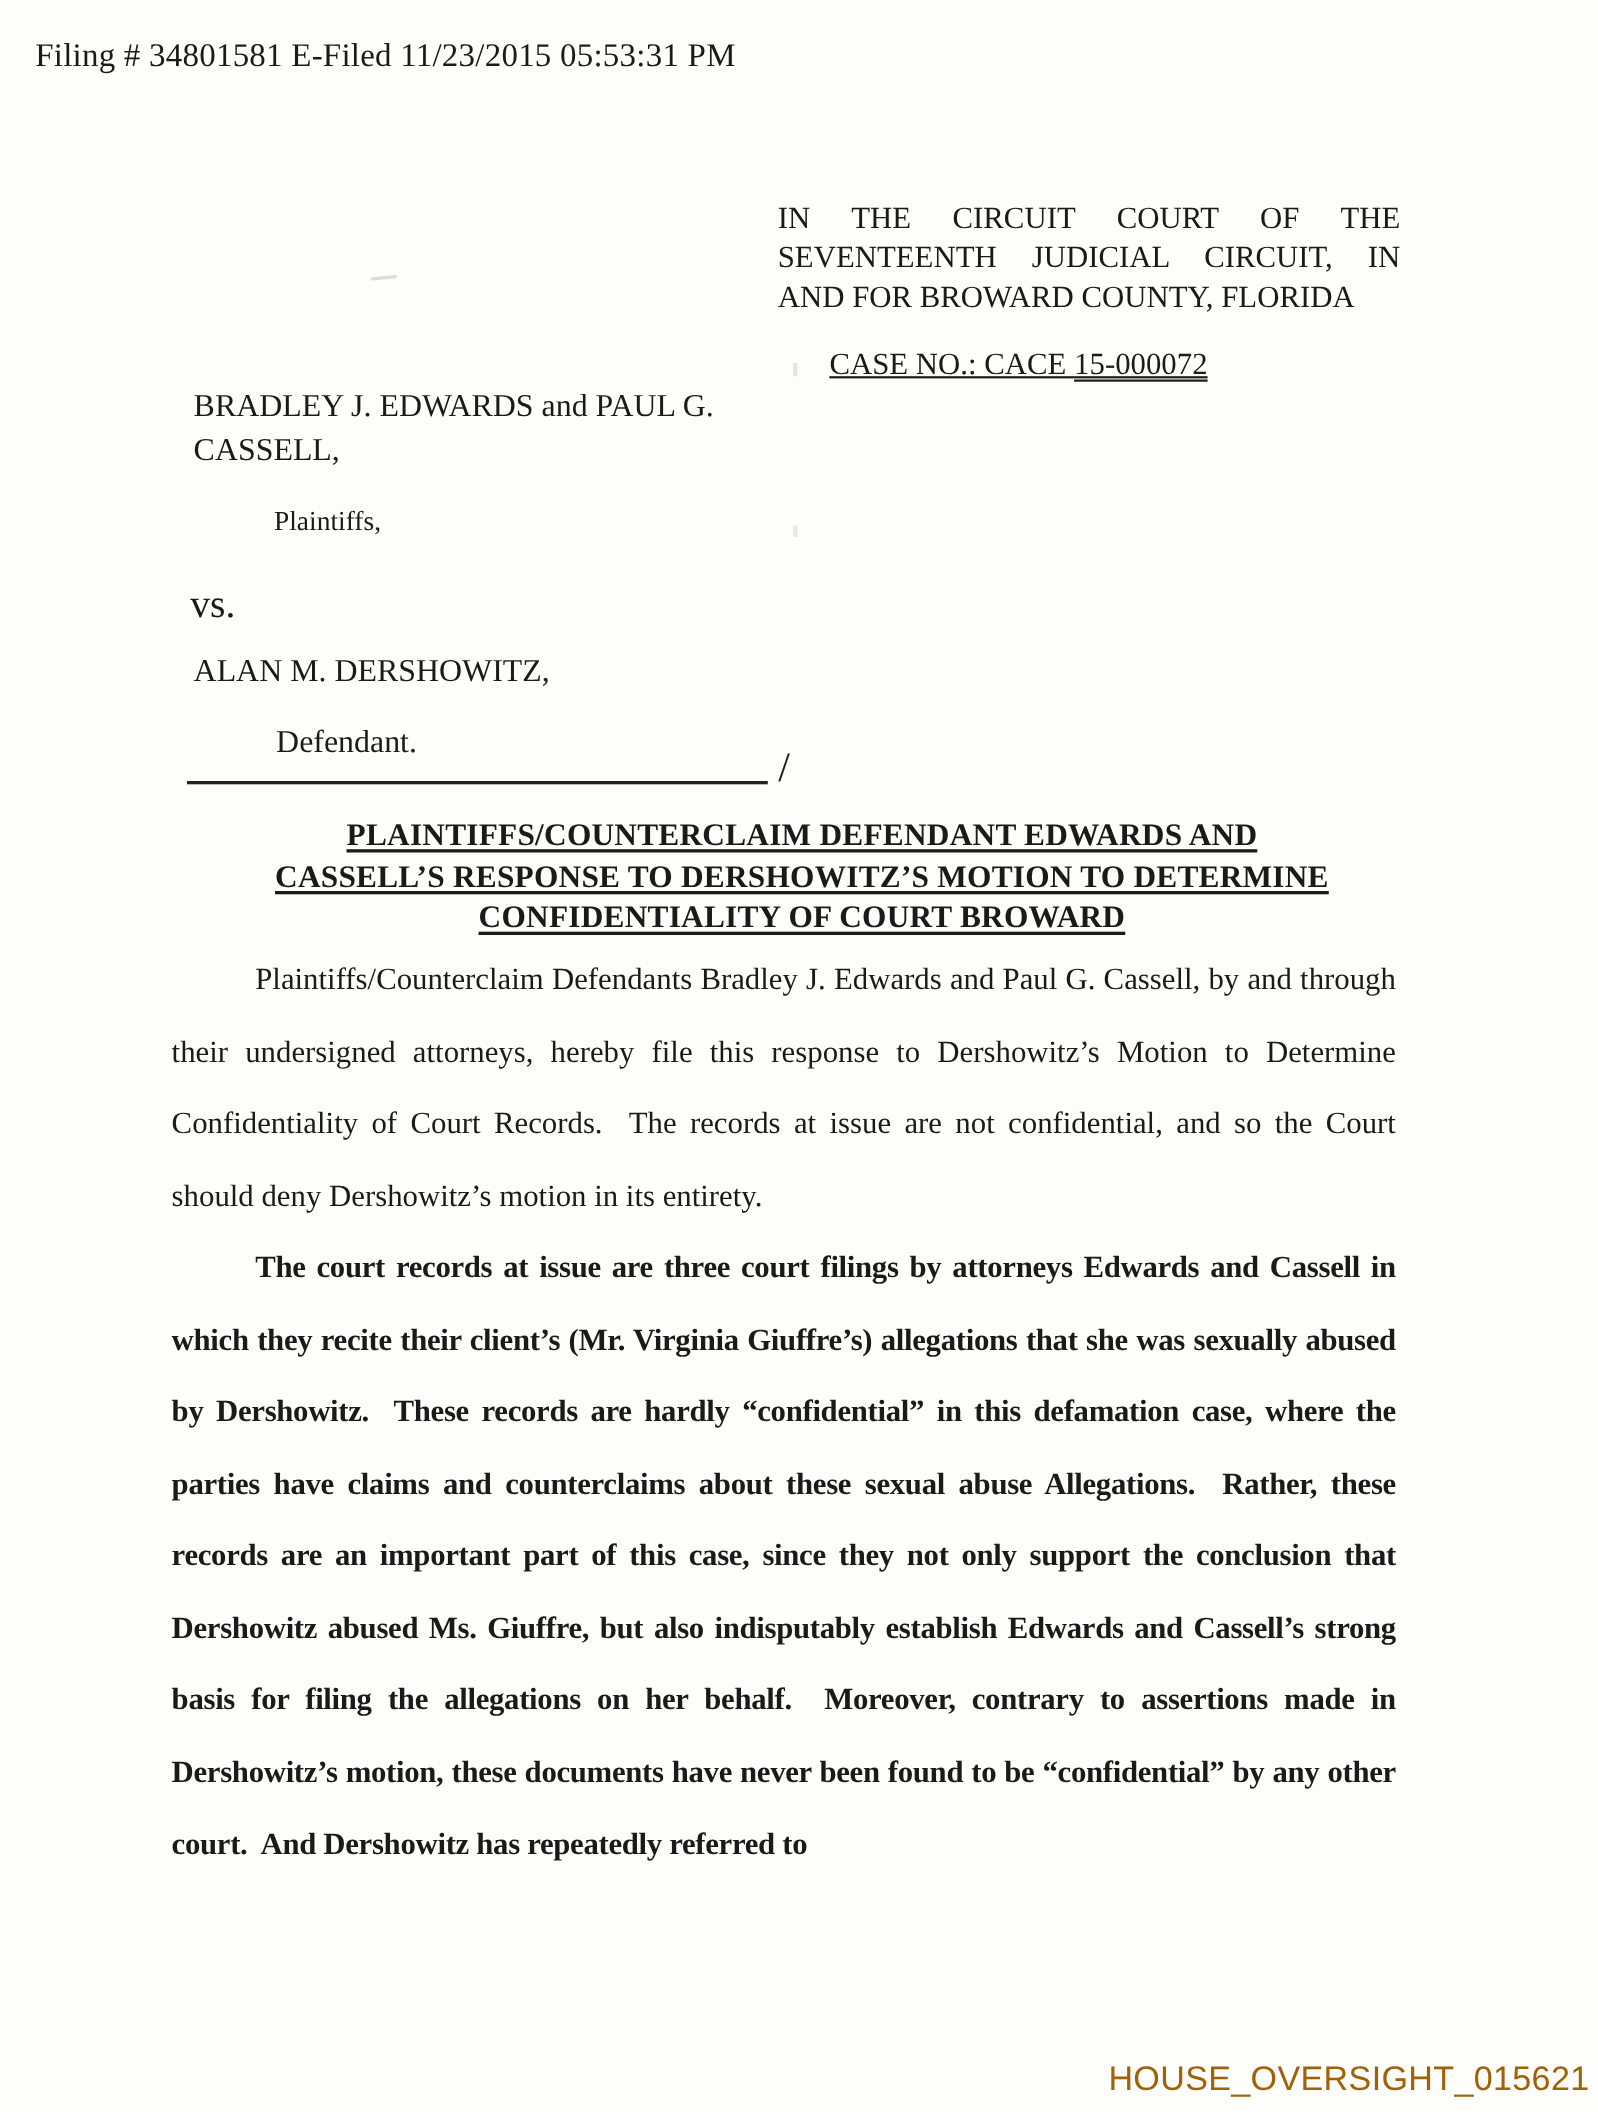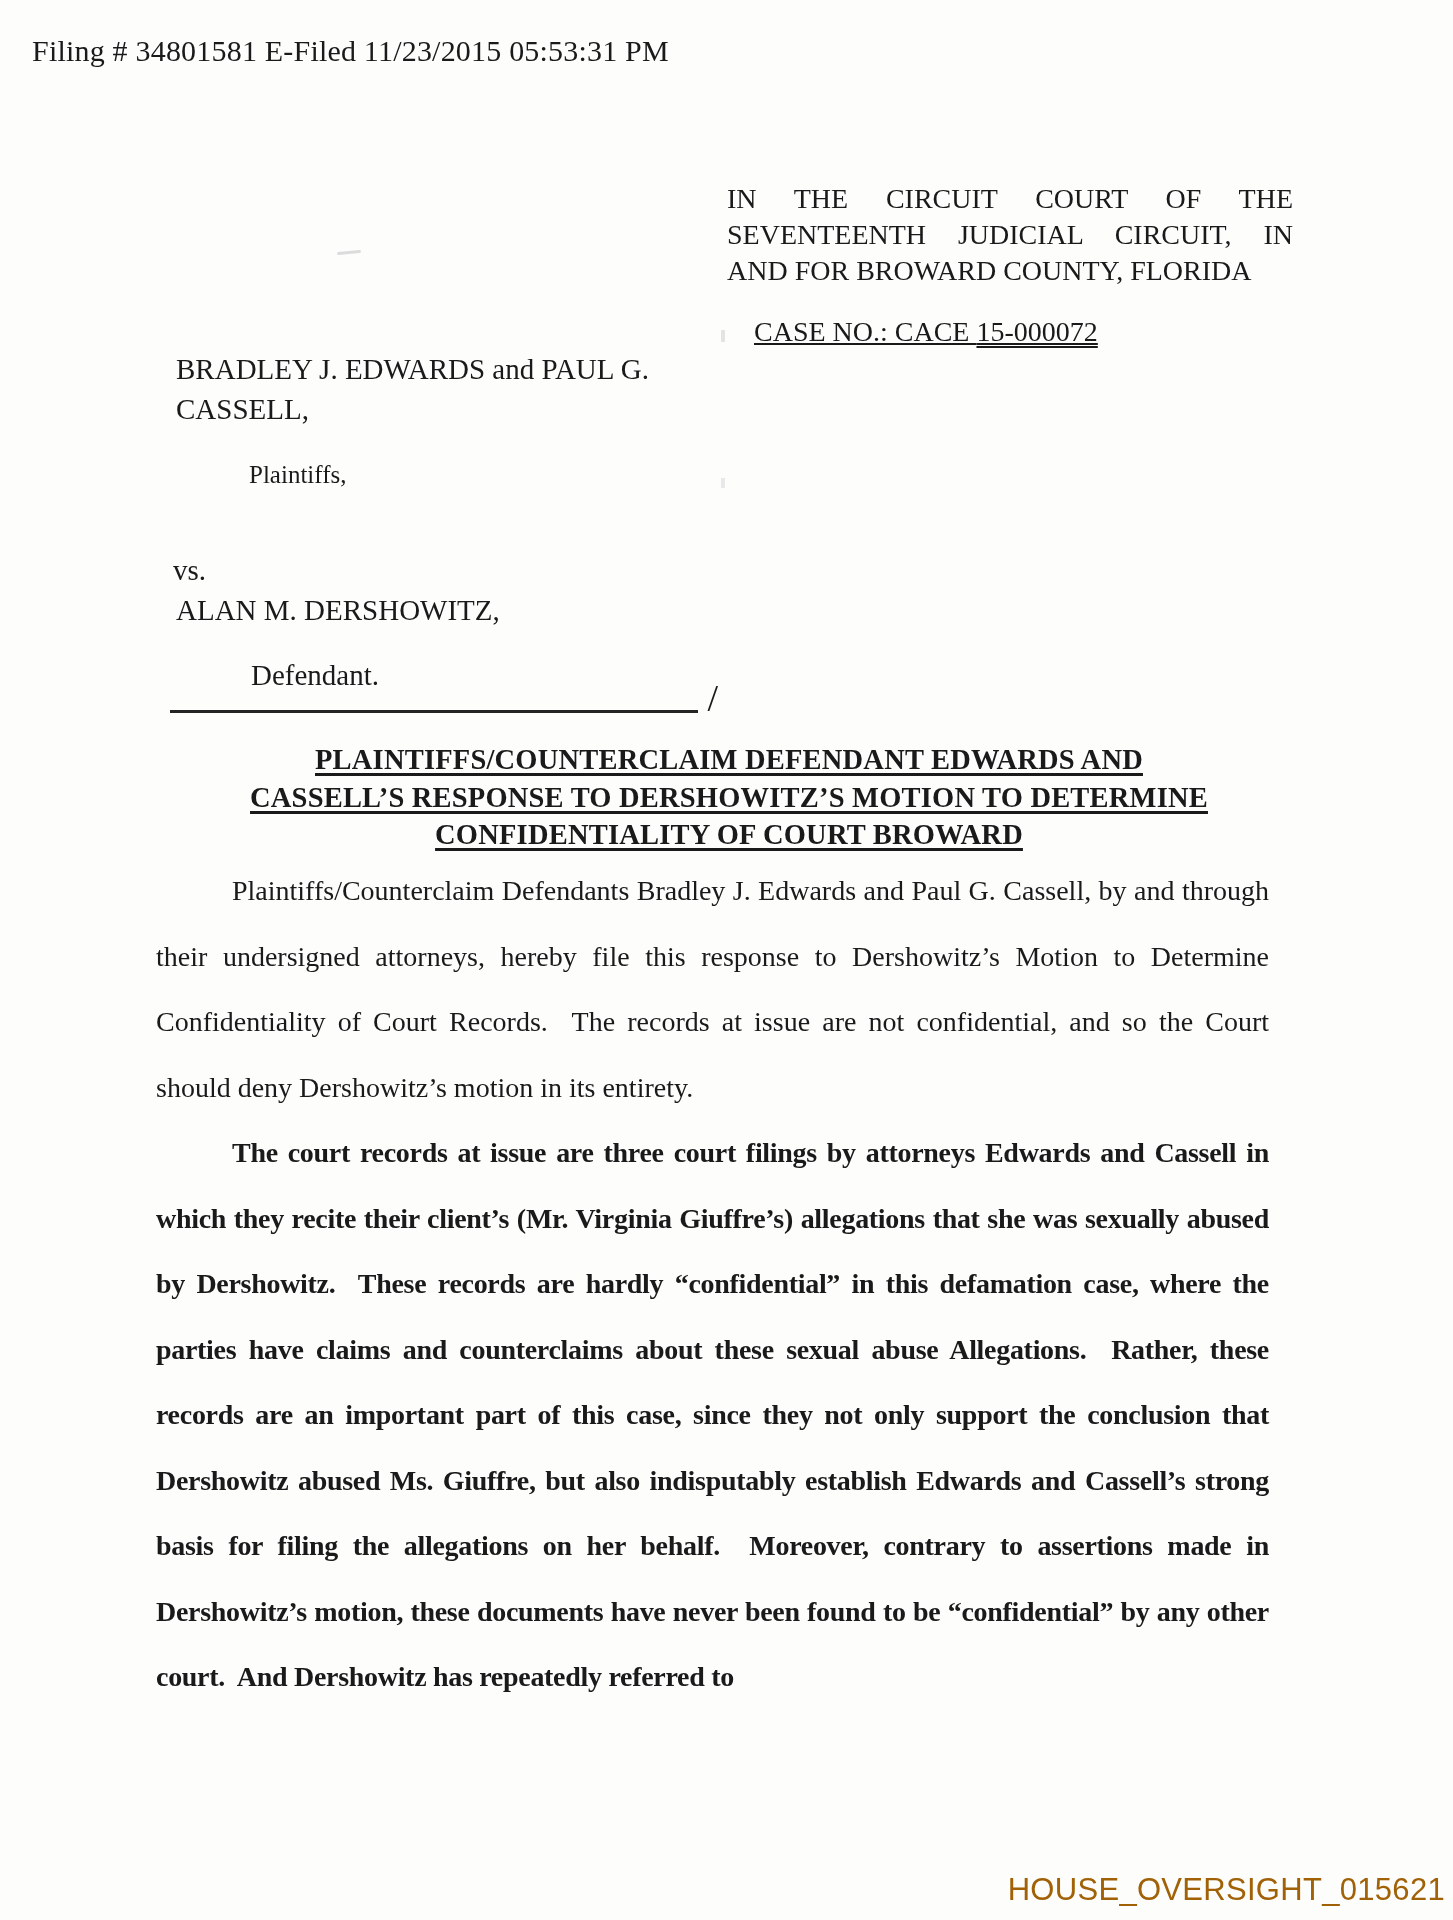--- a/index.html
+++ b/index.html
@@ -10,36 +10,36 @@
     background:#fdfdfc;
     color:#1a1a1a;
     font-family:"Liberation Serif", serif;
     overflow:hidden;
   }
   .filing-header {
     position:absolute; left:32px; top:34px;
     font-size:30px; letter-spacing:0.2px; white-space:nowrap;
   }
   .court-block {
-    position:absolute; left:727px; top:181px; width:566px;
+    position:absolute; left:707px; top:181px; width:566px;
     font-size:28px; line-height:36px;
   }
   .court-block .tline { text-align:justify; text-align-last:justify; }
   .court-block .tline:last-child { text-align-last:left; }
   .case-line {
     position:absolute; left:754px; top:316px;
     font-size:28px; white-space:nowrap;text-decoration:underline;
   }
   .case-number { text-decoration:underline; text-underline-offset:5px; text-decoration-thickness:2px; }
   .plaintiff-names {
     position:absolute; left:176px; top:349px;
     font-size:29px; line-height:40px;
   }
   .plaintiffs-label { position:absolute; left:249px; top:461px; font-size:25px;text-align:center; }
-  .versus          { position:absolute; left:173px; top:554px; font-size:29px; }
+  .versus          { position:absolute; left:173px; top:528px; font-size:36px; }
   .defendant-name  { position:absolute; left:176px; top:594px; font-size:29px; }
   .defendant-label { position:absolute; left:251px; top:659px; font-size:29px; }
   .separator {
     position:absolute; left:170px; top:672px; width:528px; height:38px;
     border-bottom:3px solid #242424;
   }
   .separator .slash {
     position:absolute; right:-20px; bottom:-10px;
     font-size:38px; font-style:normal;
   }

